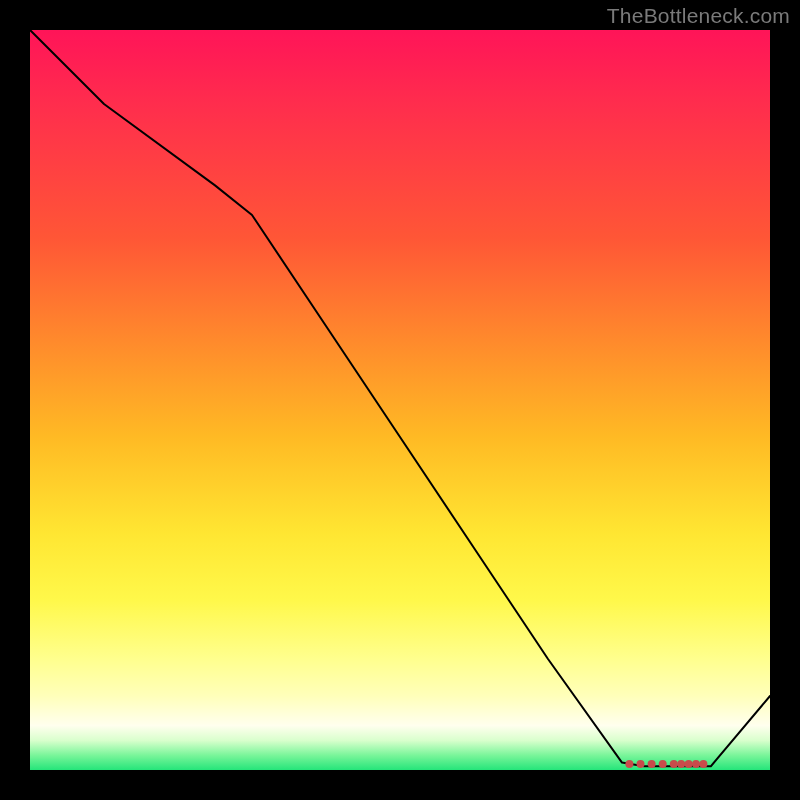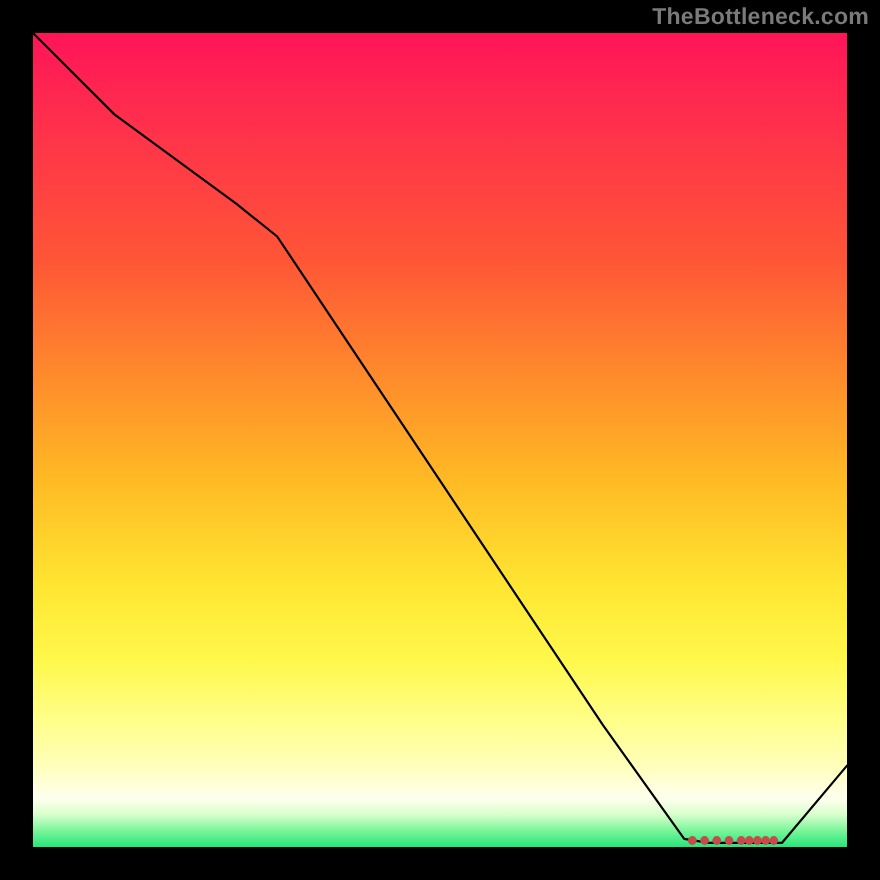--- a/index.html
+++ b/index.html
@@ -16,21 +16,21 @@
     width: 800px;
     height: 800px;
     background: #000;
   }
   .watermark {
     position: absolute;
     top: 4px;
     right: 10px;
     color: #7a7a7a;
     font-size: 21px;
-    font-weight: 700;
+    font-weight: 400;
     letter-spacing: 0.2px;
     user-select: none;
   }
   .plot-area {
     position: absolute;
     left: 30px;
     top: 30px;
     width: 740px;
     height: 740px;
     

